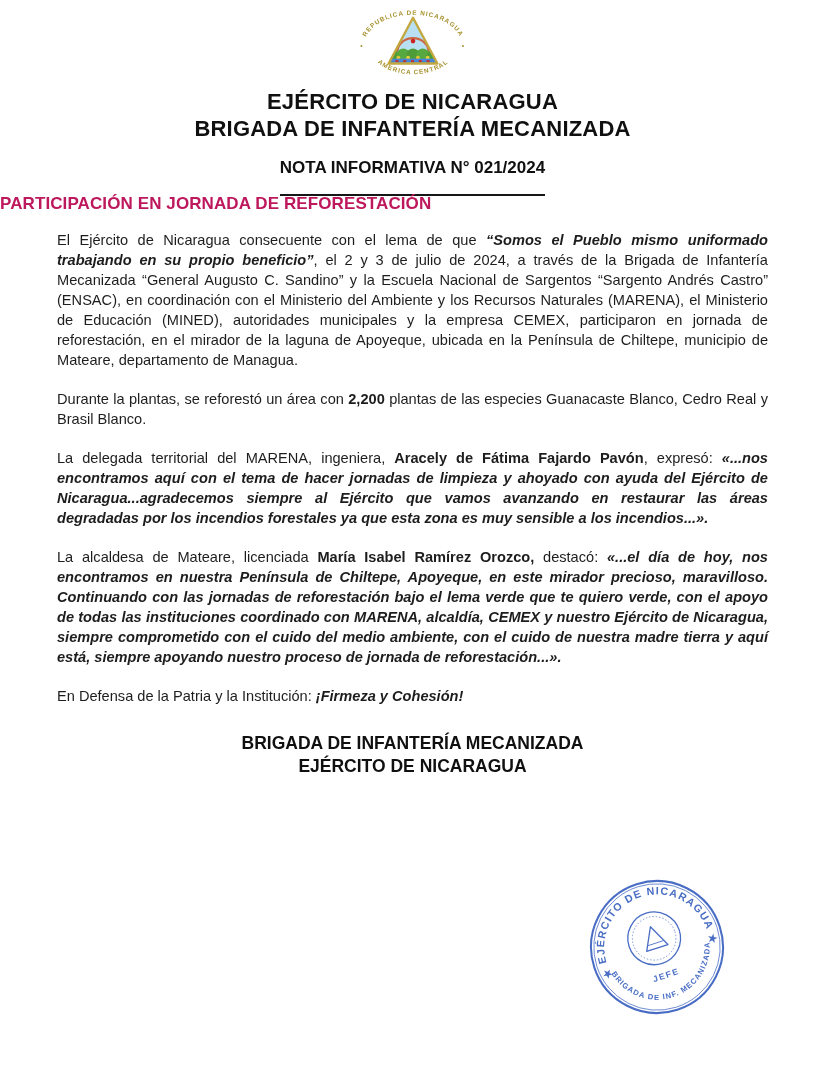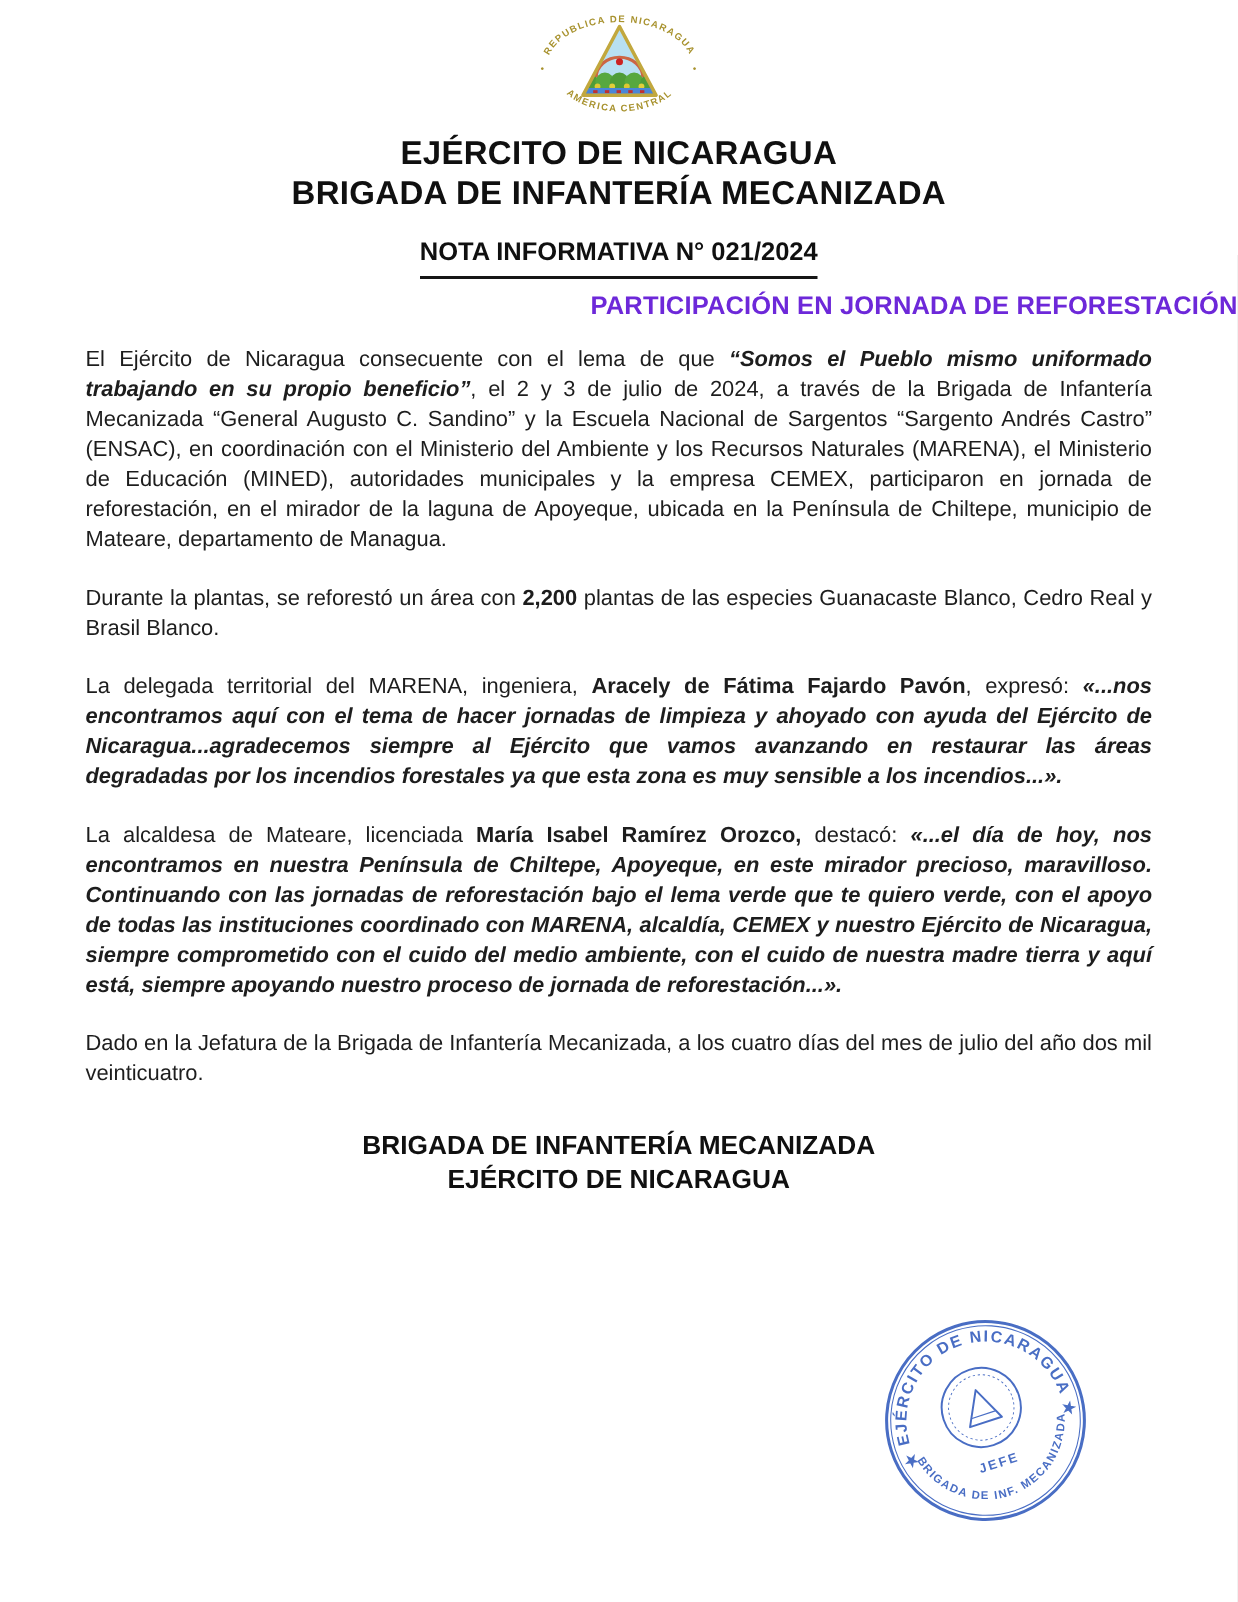--- a/index.html
+++ b/index.html
@@ -6,22 +6,22 @@
   .page {
     width:825px; height:1068px; margin:0 auto; position:relative;
     background:#ffffff; overflow:hidden;
     font-family:"Liberation Sans", sans-serif; color:#1d1d1d;
   }
   .emblem-wrap { display:flex; justify-content:center; padding-top:5px; }
   .emblem-svg { width:122px; height:80px; }
   .titles { margin-top:3px; text-align:center; }
   .title-line { font-size:22px; font-weight:bold; line-height:27px; color:#101010; letter-spacing:0.2px; }
   .note-number { text-align:center; margin-top:16px; font-size:17px; font-weight:bold; color:#101010; }
-  .note-number .u { border-bottom:2px solid #161616; padding-bottom:7px; }
-  .subject { text-align:right; margin-top:16px; font-size:17px; font-weight:bold; color:#6d28d9; letter-spacing:0.1px; }
+  .note-number .u { border-bottom:2px solid #161616; padding-bottom:17px; }
+  .subject { text-align:left; margin-top:16px; font-size:17px; font-weight:bold; color:#be185d; letter-spacing:0.1px; }
   .body-text { margin:16px 57px 16px 57px; font-size:14.6px; line-height:20px; text-align:justify; }
   .para { margin:0 0 19px 0; }
   .bi { font-weight:bold; font-style:italic; }
   .b { font-weight:bold; }
   .footer-block { margin-top:26px; text-align:center; font-weight:bold; font-size:17.5px; line-height:23px; color:#101010; }
   .seal {
     position:absolute; left:586px; top:876px; width:142px; height:142px;
     transform:rotate(-18deg); opacity:0.93; pointer-events:none;
   }
   .seal svg, .emblem-svg svg { width:100%; height:100%; display:block; }
@@ -90,22 +90,22 @@
     <p class="para"><span>El Ejército de Nicaragua consecuente con el lema de que </span><span class="bi">“Somos el Pueblo mismo uniformado trabajando en su propio beneficio”</span><span>, el 2 y 3 de julio de 2024, a través de la Brigada de Infantería Mecanizada “General Augusto C. Sandino” y la Escuela Nacional de Sargentos “Sargento Andrés Castro” (ENSAC), en coordinación con el Ministerio del Ambiente y los Recursos Naturales (MARENA), el Ministerio de Educación (MINED), autoridades municipales y la empresa CEMEX, participaron en jornada de reforestación, en el mirador de la laguna de Apoyeque, ubicada en la Península de Chiltepe, municipio de Mateare, departamento de Managua.</span></p>
 
     <p class="para"><span>Durante la plantas, se reforestó un área con </span><span class="b">2,200</span><span> plantas de las especies Guanacaste Blanco, Cedro Real y Brasil Blanco.</span></p>
 
     <p class="para"><span>La delegada territorial del MARENA, ingeniera, </span><span class="b">Aracely de Fátima Fajardo Pavón</span><span>, expresó: </span><span class="bi">«...nos encontramos aquí con el tema de hacer jornadas de limpieza y ahoyado con ayuda del Ejército de Nicaragua...agradecemos siempre al Ejército que vamos avanzando en restaurar las áreas degradadas por los incendios forestales ya que esta zona es muy sensible a los incendios...».</span></p>
 
     <p class="para"><span>La alcaldesa de Mateare, licenciada </span><span class="b">María Isabel Ramírez Orozco,</span><span> destacó: </span><span class="bi">«...el día de hoy, nos encontramos en nuestra Península de Chiltepe, Apoyeque, en este mirador precioso, maravilloso. Continuando con las jornadas de reforestación bajo el lema verde que te quiero verde, con el apoyo de todas las instituciones coordinado con MARENA, alcaldía, CEMEX y nuestro Ejército de Nicaragua, siempre comprometido con el cuido del medio ambiente, con el cuido de nuestra madre tierra y aquí está, siempre apoyando nuestro proceso de jornada de reforestación...».</span></p>
 
 
 
+    <p class="para"><span>En Defensa de la Patria y la Institución: </span><span class="bi">¡Firmeza y Cohesión!</span></p>
 
-    <p class="para"><span>Dado en la Jefatura de la Brigada de Infantería Mecanizada, a los cuatro días del mes de julio del año dos mil veinticuatro.</span></p>
 
   </div>
 
   <div class="footer-block">
     <div>BRIGADA DE INFANTERÍA MECANIZADA</div>
     <div>EJÉRCITO DE NICARAGUA</div>
   </div>
 
   <div class="seal">
     <svg viewBox="0 0 140 140" xmlns="http://www.w3.org/2000/svg">

